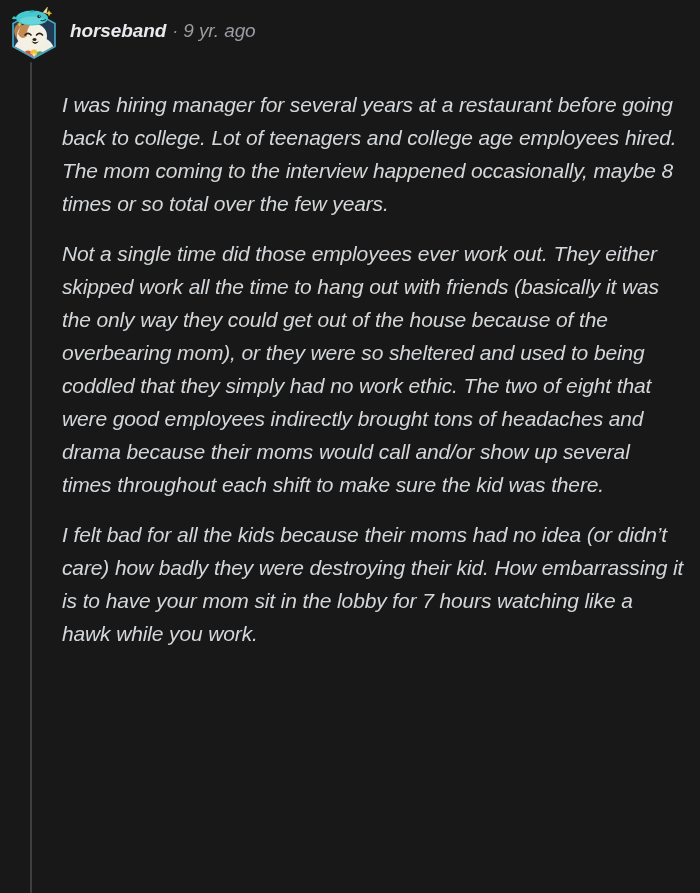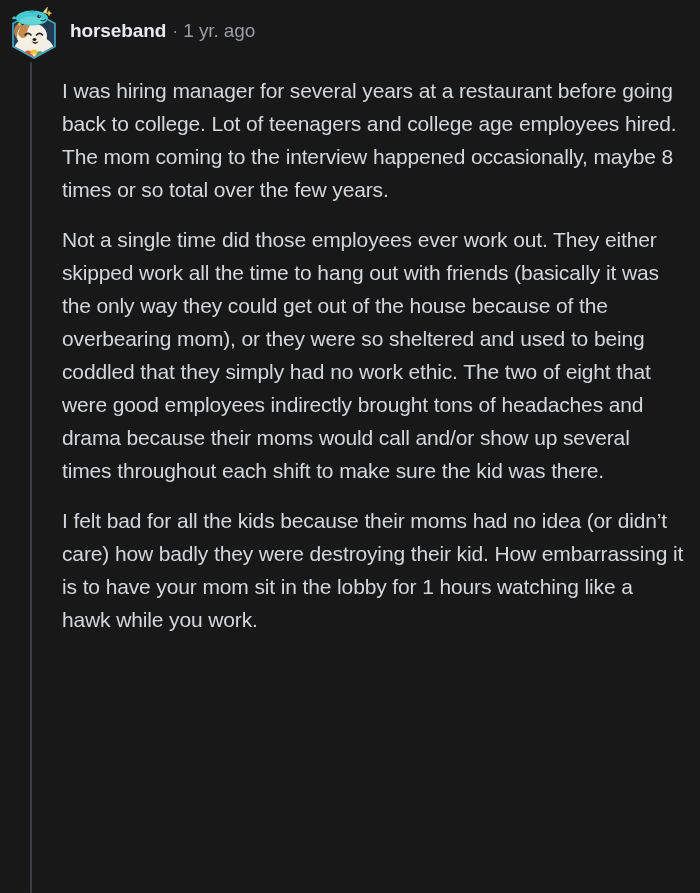--- a/index.html
+++ b/index.html
@@ -14,20 +14,21 @@
     font-family: "Liberation Sans", sans-serif;
     overflow: hidden;
   }
 
   .comment-root {
     position: relative;
     width: 680px;
     height: 893px;
     background: #181818;
     box-sizing: border-box;
+    font-style: italic;
   }
 
   
   .comment-header {
     display: flex;
     align-items: center;
     padding: 8px 0 0 8px;
     height: 54px;
     box-sizing: border-box;
   }
@@ -72,21 +73,21 @@
     width: 2px;
     height: 831px;
     background: #3d3f42;
     border-radius: 1px;
   }
 
   
   .comment-body {
     position: absolute;
     left: 62px;
-    top: 74px;
+    top: 88px;
     width: 622px;
   }
   .comment-body p {
     margin: 0 0 17px 0;
     font-size: 21px;
     line-height: 33px;
     color: #d4d7da;
     letter-spacing: -0.15px;
     word-spacing: 0.1px;
   }
@@ -162,26 +163,26 @@
           <path d="M33 16.5 q3 0.6 4.6 -0.8" stroke="#14313a" stroke-width="1.1" fill="none" stroke-linecap="round"></path>
 
           <path d="M21 8.8 q3 -4 6.5 -0.8 q-3.5 0.4 -6.5 0.8 Z" fill="#2fb0b8"></path>
         </g>
       </svg>
     </div>
 
     <div class="byline">
       <span class="author">horseband</span>
       <span class="meta-sep">·</span>
-      <span class="age">1 yr. ago</span>
+      <span class="age">9 yr. ago</span>
     </div>
 
   </div>
 
   <div class="thread-line"></div>
 
   <div class="comment-body">
     <p>I was hiring manager for several years at a restaurant before going back to college. Lot of teenagers and college age employees hired. The mom coming to the interview happened occasionally, maybe 8 times or so total over the few years.</p>
     <p>Not a single time did those employees ever work out. They either skipped work all the time to hang out with friends (basically it was the only way they could get out of the house because of the overbearing mom), or they were so sheltered and used to being coddled that they simply had no work ethic. The two of eight that were good employees indirectly brought tons of headaches and drama because their moms would call and/or show up several times throughout each shift to make sure the kid was there.</p>
-    <p>I felt bad for all the kids because their moms had no idea (or didn’t care) how badly they were destroying their kid. How embarrassing it is to have your mom sit in the lobby for 1 hours watching like a hawk while you work.</p>
+    <p>I felt bad for all the kids because their moms had no idea (or didn’t care) how badly they were destroying their kid. How embarrassing it is to have your mom sit in the lobby for 7 hours watching like a hawk while you work.</p>
   </div>
 
 </div>
 
 </body></html>

